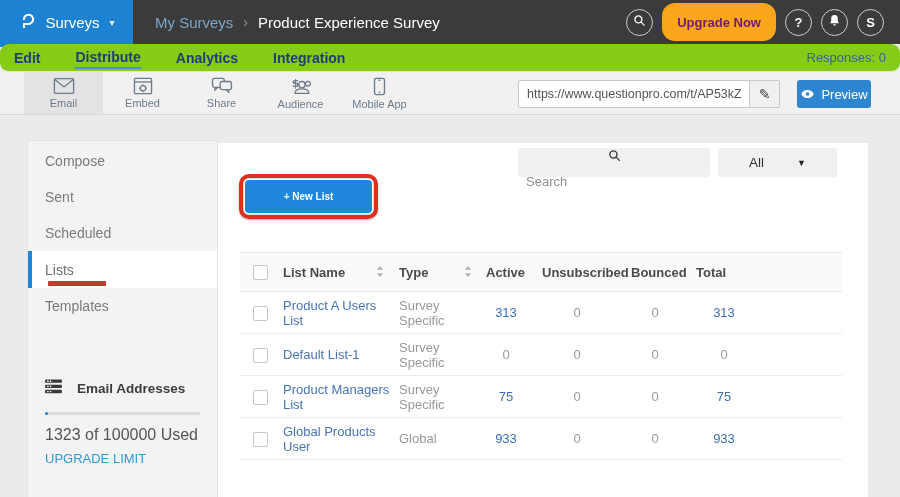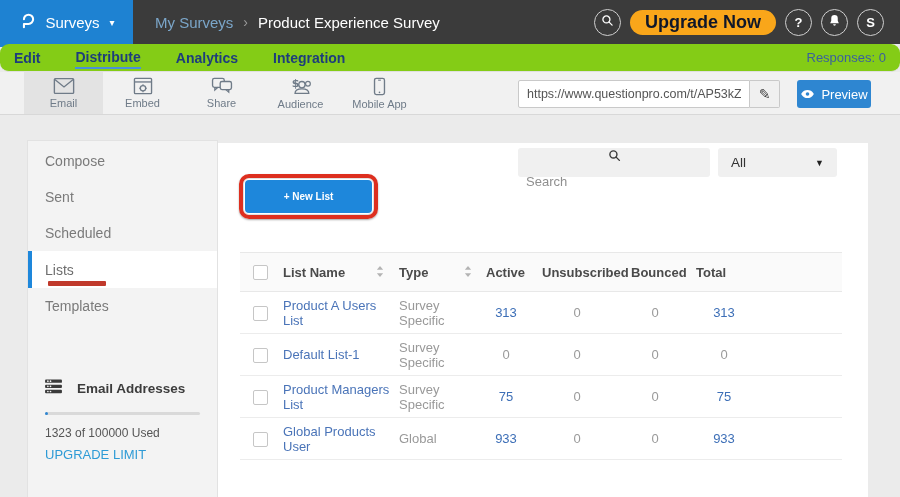--- a/index.html
+++ b/index.html
@@ -10,21 +10,21 @@
   
   .topbar { position:absolute; top:0; left:0; width:100%; height:44px; background:var(--topbar-dark,#3b3b3b); display:flex; align-items:center; }
   .brand { width:133px; height:49px; background:var(--brand-blue,#1e82d2); color:#fff; display:flex; align-items:center; justify-content:center; gap:8px; font-size:15px; cursor:pointer; }
   .brand .caret { font-size:10px; margin-left:2px; }
   .crumbs { margin-left:22px; font-size:15px; display:flex; align-items:center; gap:10px; }
   .crumb-parent { color:#7ba6c9; text-decoration:none; cursor:pointer; }
   .crumb-sep { color:#9a9a9a; font-size:14px; }
   .crumb-current { color:#fff; }
   .topbar-right { margin-left:auto; display:flex; align-items:center; gap:9px; padding-right:16px; }
   .circle-btn { width:27px; height:27px; border:1.5px solid #cfcfcf; border-radius:50%; background:transparent; color:#fff; display:flex; align-items:center; justify-content:center; font-size:13px; font-weight:bold; cursor:pointer; }
-  .upgrade-btn { height:25px; padding:0 15px; background:var(--upgrade-orange,#f9a61a); border:none; border-radius:13px; color:#0f172a; font-weight:bold; font-size:18px; cursor:pointer; font-family:inherit; }
+  .upgrade-btn { height:38px; padding:0 15px; background:var(--upgrade-orange,#f9a61a); border:none; border-radius:13px; color:#701a75; font-weight:bold; font-size:13px; cursor:pointer; font-family:inherit; }
 
   
   .tabrow { position:absolute; top:44px; left:0; width:100%; height:28px; background:#84cc16; border-bottom:1px solid #e0e0e0; display:flex; align-items:center; padding:0 14px;border-radius:9px; }
   .tab { font-size:14px; font-weight:600; color:var(--tab-navy,#1d3d7c); text-decoration:none; margin-right:35px; padding:3px 0 2px; cursor:pointer; }
   .tab.active { border-bottom:2px solid #4a90d9; }
   .responses { margin-left:auto; font-size:13px; color:#3a5f9f; }
 
   
   .toolbar { position:absolute; top:72px; left:0; width:100%; height:43px; background:#f1f1f1; border-bottom:1px solid #d8d8d8; }
   .tool-items { display:flex; height:100%; padding-left:24px; }
@@ -38,31 +38,31 @@
 
   
   .sidebar { position:absolute; left:27px; top:140px; width:191px; height:357px; background:#f3f3f3; border:1px solid #e2e2e2; border-bottom:none; padding-top:2px; }
   .side-item { position:relative; height:36px; display:flex; align-items:center; padding-left:17px; font-size:14px; color:#7a7a7a; cursor:pointer; }
   .side-item.active { background:#fff; color:#6e6e6e; border-left:4px solid var(--button-blue,#1e87db); padding-left:13px; height:37px; }
   .lists-underline { position:absolute; left:16px; bottom:2px; width:58px; height:5px; background:var(--underline-red,#c0392b); border-radius:1px; }
   .email-block { position:absolute; top:238px; left:0; width:100%; }
   .email-header { display:flex; align-items:center; gap:15px; padding-left:17px; color:#3c3c3c; font-weight:bold; font-size:13.5px; }
   .progress { margin:15px 17px 0; height:3px; background:#d9d9d9; border-radius:2px; position:relative; }
   .progress-fill { position:absolute; left:0; top:0; height:3px; background:#2e86d1; border-radius:2px; }
-  .usage { padding:11px 17px 0; font-size:12px; color:#555; }
+  .usage { padding:11px 17px 0; font-size:16px; color:#555; }
   .upgrade-link { display:inline-block; padding:7px 17px 0; font-size:13px; color:var(--light-blue-link,#2e9bd6); text-decoration:none; cursor:pointer; }
 
   
   .card { position:absolute; left:218px; top:143px; width:650px; height:354px; background:#fff; }
   .newlist-annotation { position:absolute; left:21px; top:31px; border:4px solid var(--annotation-red,#dd2f1f); border-radius:10px; padding:2px; box-shadow:0 1px 2px rgba(0,0,0,.35), inset 0 0 0 1px rgba(0,0,0,.12); }
   .newlist-btn { width:127px; height:33px; background:var(--button-blue,#1e87db); border:none; border-radius:4px; color:#fff; font-weight:bold; font-size:10px; cursor:pointer; font-family:inherit; }
   .search-box { position:absolute; left:300px; top:5px; width:192px; height:29px; background:#f0f0f0; border-radius:3px; display:flex; align-items:center; padding:0 10px; gap:8px;flex-direction:column; }
   .search-box input { flex:1; border:none; background:transparent; outline:none; font-size:13px; color:#333; font-family:inherit; }
   .search-box input::placeholder { color:#8f8f8f; }
-  .filter-dd { position:absolute; left:500px; top:5px; width:119px; height:29px; background:#f0f0f0; border-radius:3px; display:flex; align-items:center; padding:0 13px; font-size:13.5px; color:#333; cursor:pointer; }
+  .filter-dd { position:absolute; left:500px; top:5px; width:119px; height:29px; background:#f0f0f0; border-radius:3px; display:flex; align-items:center; padding:0 31px; font-size:13.5px; color:#333; cursor:pointer; }
   .filter-dd .dd-caret { margin-left:auto; font-size:9px; color:#222; }
 
   
   .table-wrap { position:absolute; left:22px; top:109px; width:602px; }
   table { width:100%; border-collapse:collapse; font-size:13px; table-layout:fixed; }
   thead tr { background:#fafafa; height:39px; border-top:1px solid #e8e8e8; border-bottom:1px solid #e8e8e8; }
   th { font-weight:bold; color:#4a4a4a; text-align:left; }
   th .th-flex { display:flex; align-items:center; justify-content:space-between; padding-right:8px; }
   tbody tr { height:42px; border-bottom:1px solid #ececec; }
   .cb { display:inline-block; width:15px; height:15px; border:1px solid #c6c6c6; border-radius:2px; background:#fff; margin-left:13px; vertical-align:middle; cursor:pointer; }

